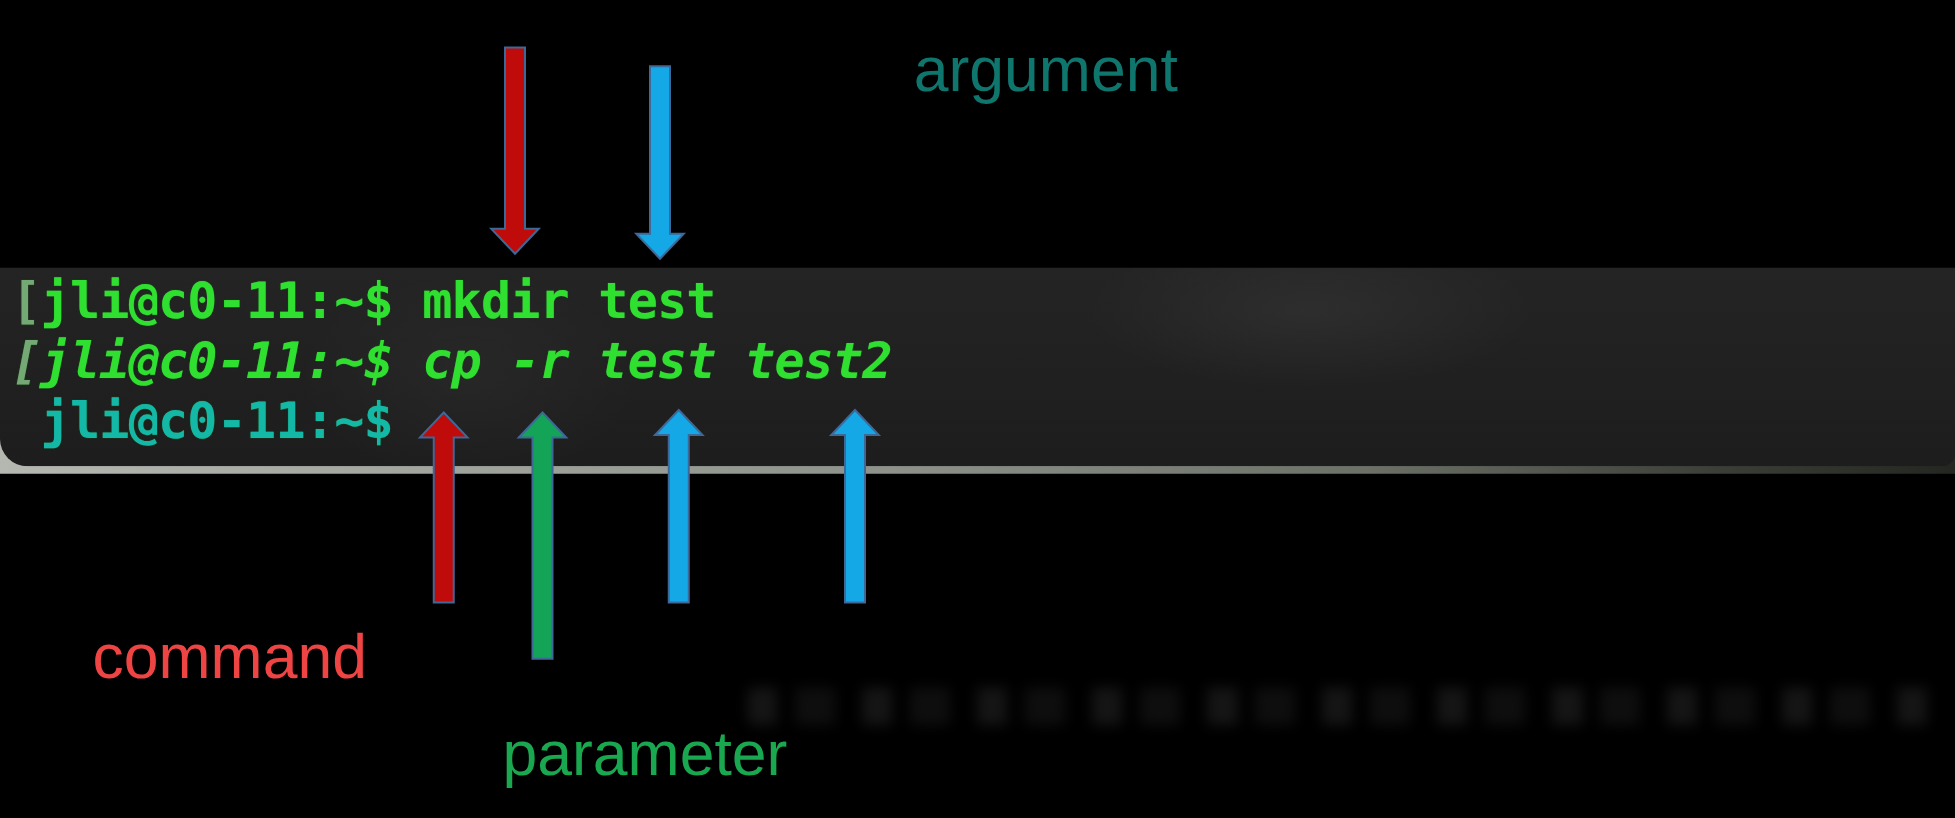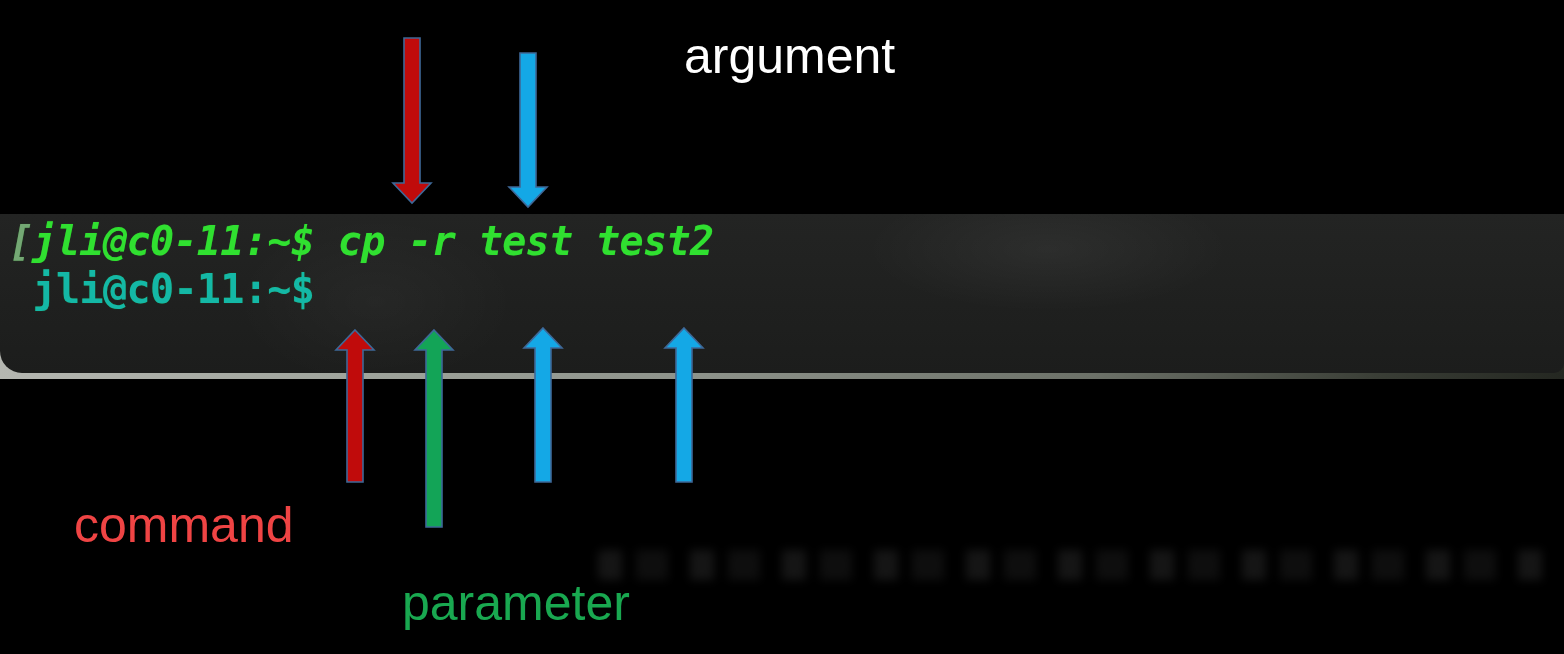--- a/index.html
+++ b/index.html
@@ -66,20 +66,21 @@
 
 <div id="stage">
 
   <div class="bottom-strip"></div>
 
   <div class="terminal">
     <div class="ghost-row"></div>
   </div>
 
   <div class="term-lines">
+    <div class="term-line" style="color: rgb(48, 224, 48);"><span class="bracket" style="color: rgb(116, 168, 116);">[</span><span>jli@c0-11:~$ mkdir test</span></div>
     <div class="term-line" style="color: rgb(48, 224, 48); font-style: italic;"><span class="bracket" style="color: rgb(116, 168, 116);">[</span><span>jli@c0-11:~$ cp -r test test2</span></div>
     <div class="term-line" style="color: #14b8a6;"><span class="bracket" style="color: rgb(116, 168, 116);"> </span><span>jli@c0-11:~$</span></div>
   </div>
 
   <div class="arrows-layer">
       <svg width="38" height="165" viewBox="0 0 38 165" style="position: absolute; left: 393px; top: 38px; overflow: visible;">
         <path d="M11,0 H27 V145 H38 L19,165 L0,145 H11 Z" fill="#c00b0b" stroke="#3e6898" stroke-width="1.6"></path>
       </svg>
       <svg width="38" height="154" viewBox="0 0 38 154" style="position: absolute; left: 509px; top: 53px; overflow: visible;">
         <path d="M11,0 H27 V134 H38 L19,154 L0,134 H11 Z" fill="#14a8e6" stroke="#3e6898" stroke-width="1.6"></path>
@@ -91,17 +92,17 @@
         <path d="M19,0 L38,20 H27 V197 H11 V20 H0 Z" fill="#13a457" stroke="#3e6898" stroke-width="1.6"></path>
       </svg>
       <svg width="38" height="154" viewBox="0 0 38 154" style="position: absolute; left: 524px; top: 328px; overflow: visible;">
         <path d="M19,0 L38,20 H27 V154 H11 V20 H0 Z" fill="#14a8e6" stroke="#3e6898" stroke-width="1.6"></path>
       </svg>
       <svg width="38" height="154" viewBox="0 0 38 154" style="position: absolute; left: 665px; top: 328px; overflow: visible;">
         <path d="M19,0 L38,20 H27 V154 H11 V20 H0 Z" fill="#14a8e6" stroke="#3e6898" stroke-width="1.6"></path>
       </svg>
     </div>
 
-  <div class="label label-argument" style="color: #ffffff;">argument</div>
+  <div class="label label-argument" style="color: #0f766e; margin-left: 47px;">argument</div>
   <div class="label label-command" style="color: #ef4444;">command</div>
   <div class="label label-parameter" style="color: rgb(25, 168, 80); margin-left: 48px;">parameter</div>
 
 </div>
 
 </body></html>

